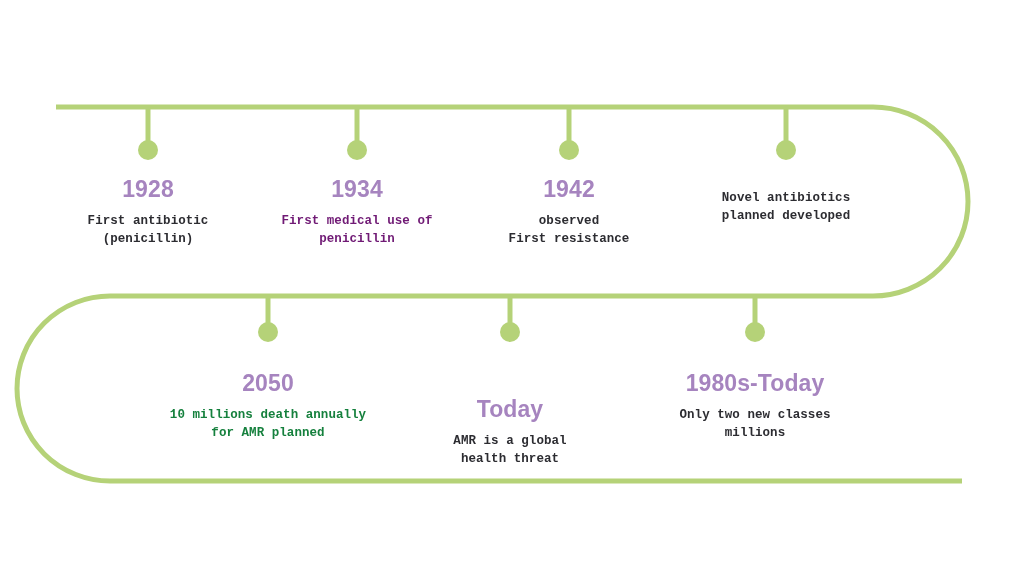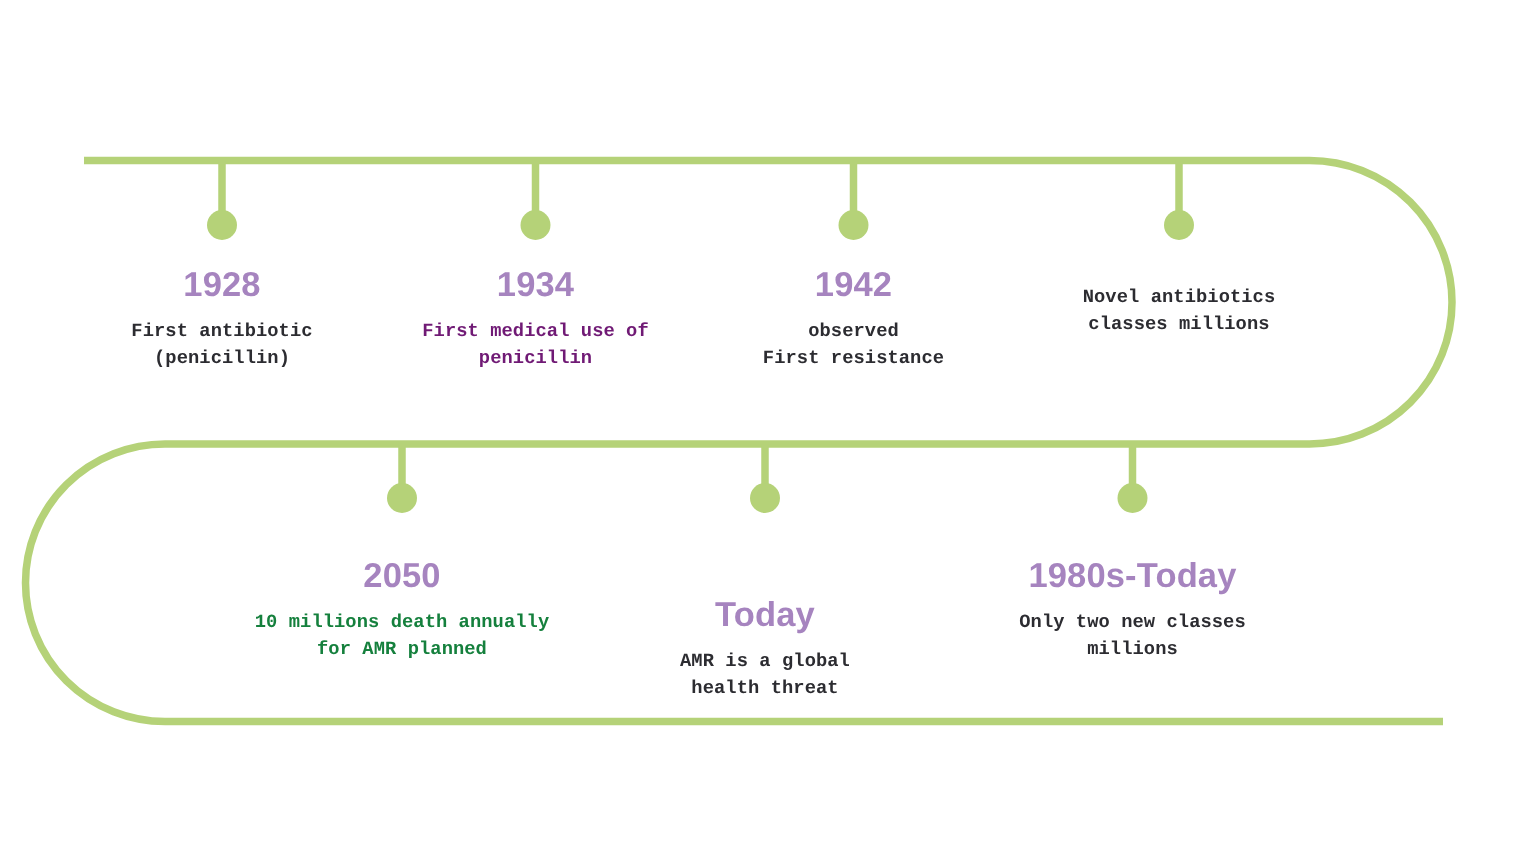--- a/index.html
+++ b/index.html
@@ -104,21 +104,21 @@
       <div class="milestone" style="left: 569px; top: 178px;">
         <div class="milestone-year" style="color: rgb(166, 132, 191);">1942</div>
         <div class="milestone-desc" style="color: rgb(44, 44, 49);">
           <span>observed</span>
           <span>First resistance</span>
         </div>
       </div>
       <div class="milestone" style="left: 786px; top: 178px;">
         <div class="milestone-desc" style="color: rgb(44, 44, 49);">
           <span>Novel antibiotics</span>
-          <span>classes millions</span>
+          <span>planned developed</span>
         </div>
       </div>
       <div class="milestone" style="left: 268px; top: 372px;">
         <div class="milestone-year" style="color: rgb(166, 132, 191);">2050</div>
         <div class="milestone-desc" style="color: #15803d;">
           <span>10 millions death annually</span>
           <span>for AMR planned</span>
         </div>
       </div>
       <div class="milestone" style="left: 510px; top: 372px; margin-top: 26px;">

